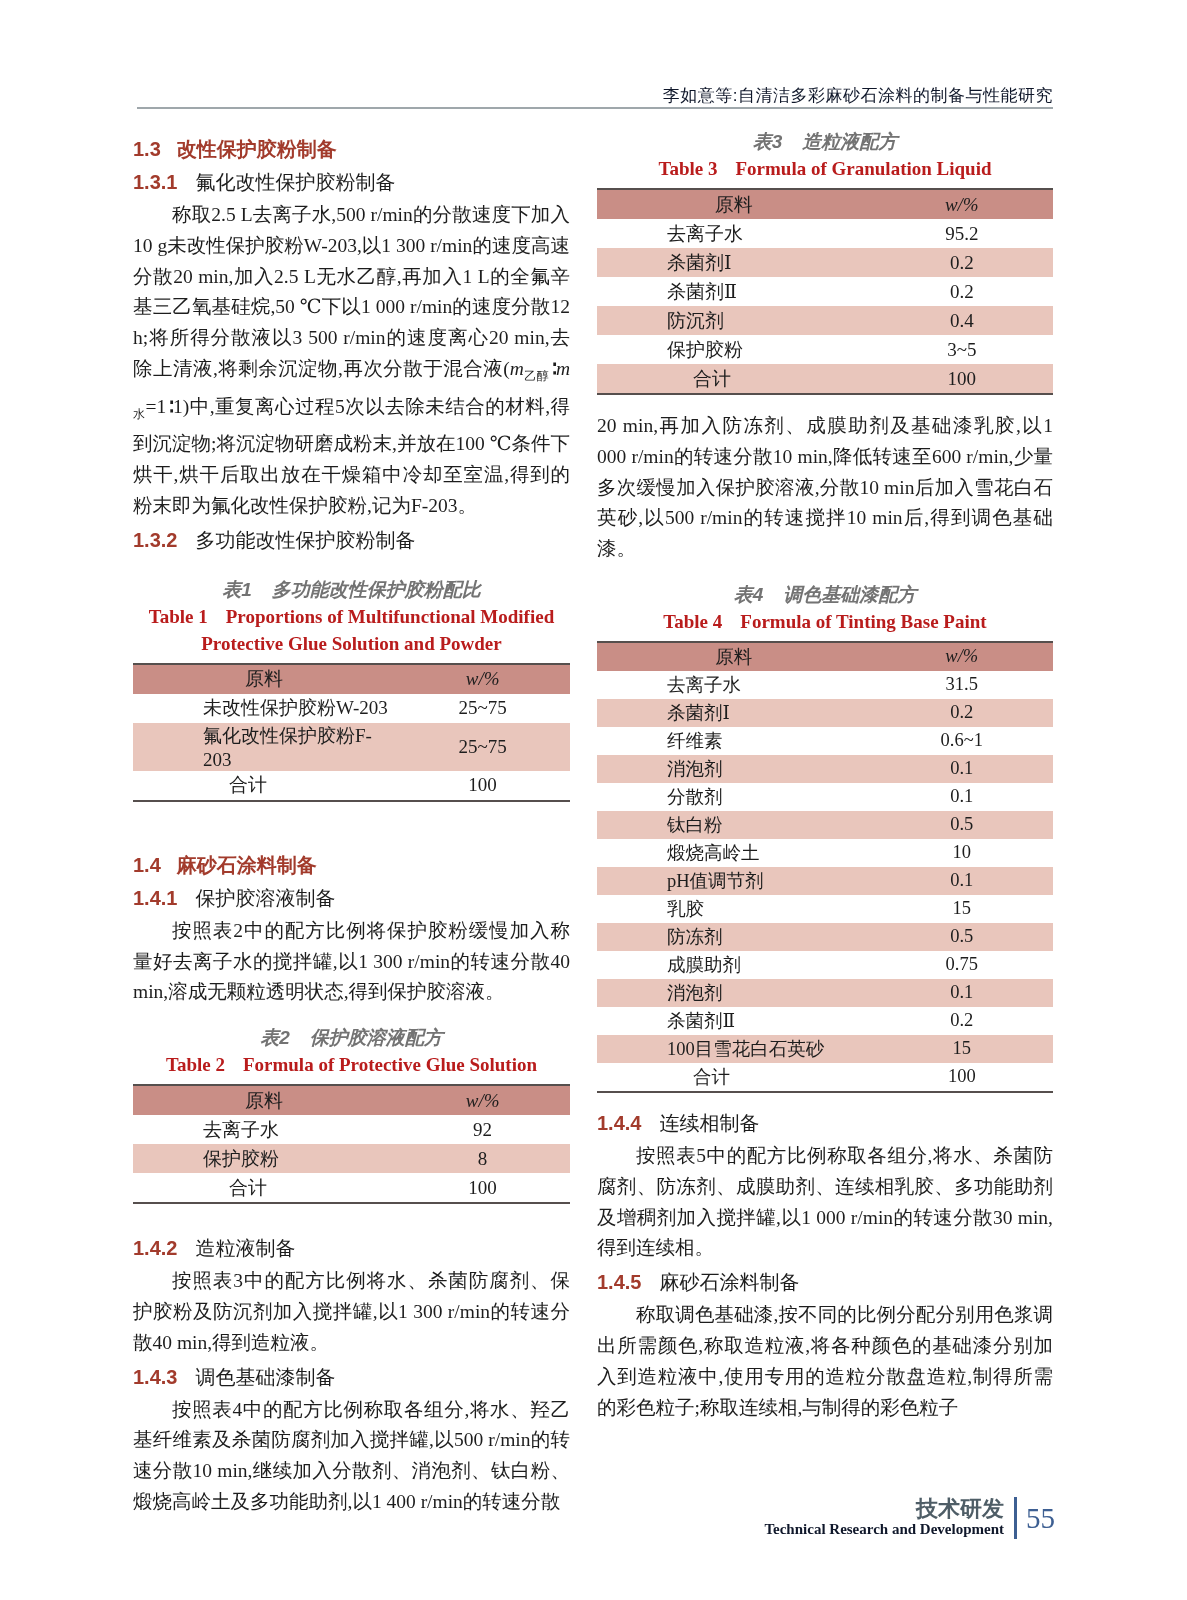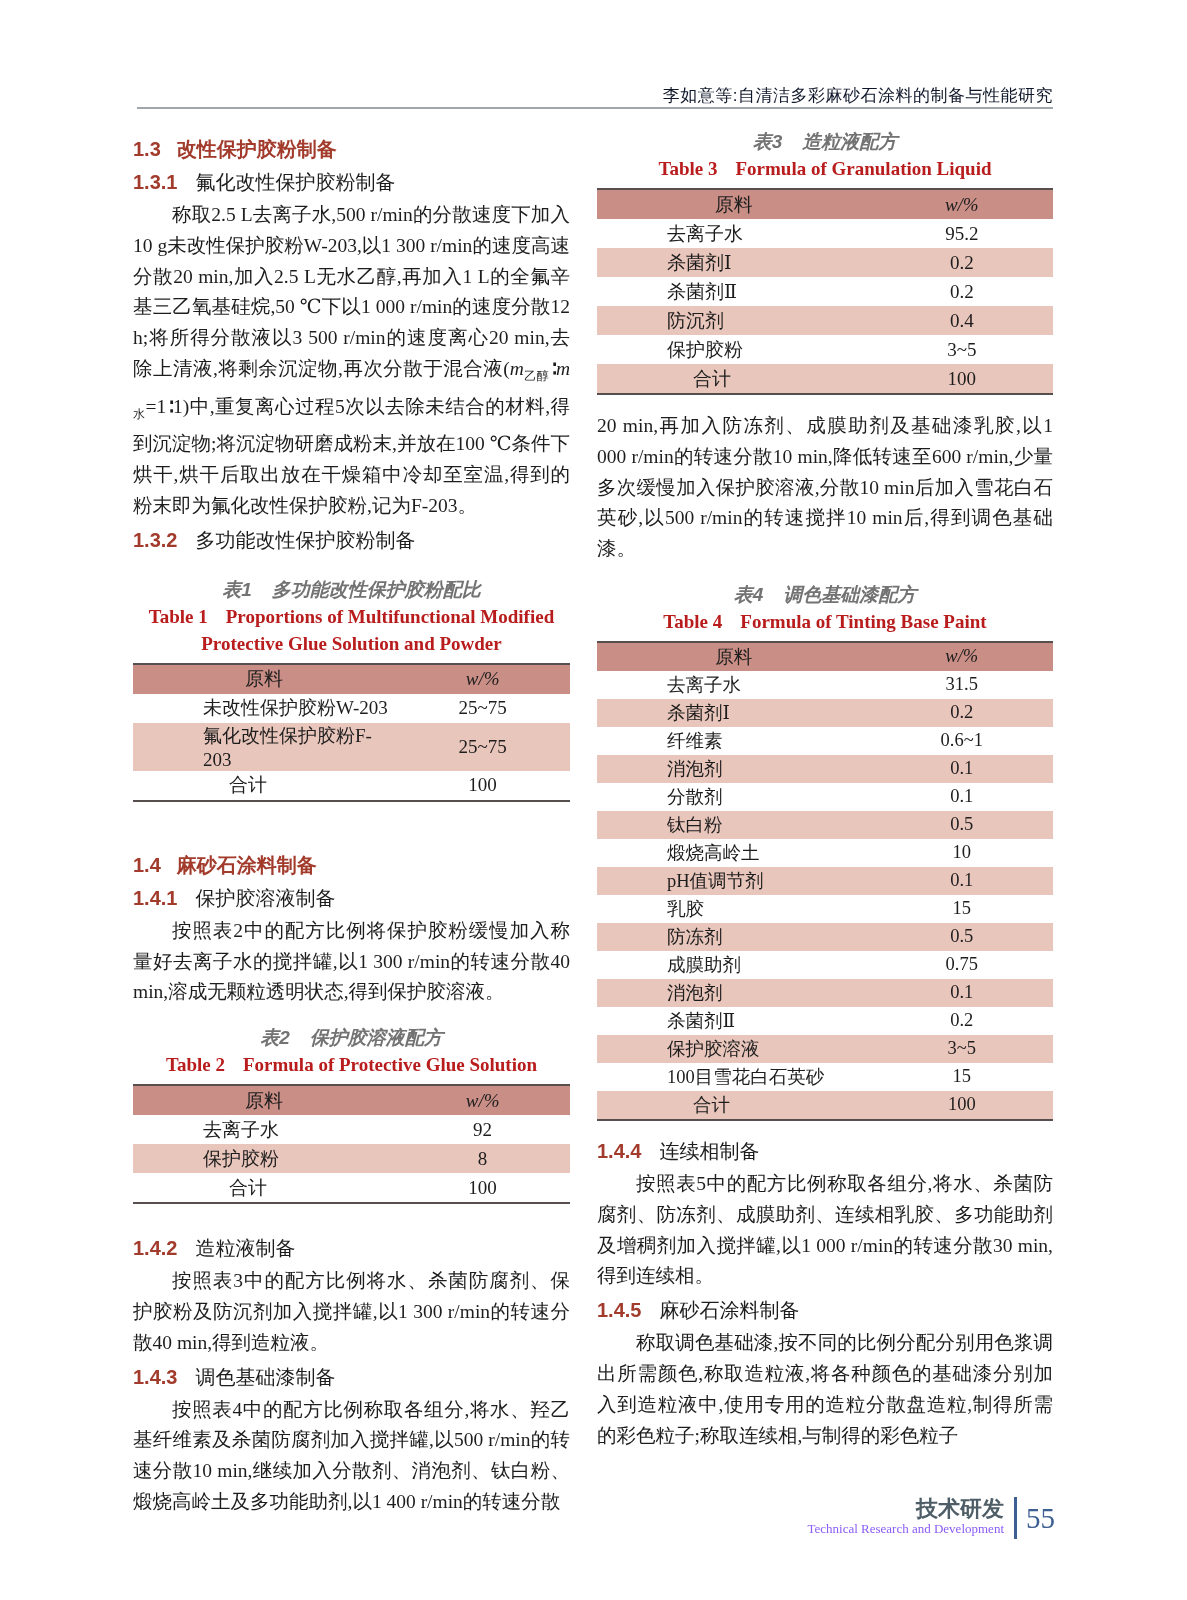--- a/index.html
+++ b/index.html
@@ -77,21 +77,21 @@
   .footer{
     position:absolute;top:1497px;right:132px;
     display:flex;align-items:flex-start;
   }
   .footer-labels{text-align:right;margin-right:10px;}
   .footer-cn{
     font-family:"Liberation Sans","DejaVu Sans",sans-serif;
     font-weight:bold;font-size:22px;line-height:24px;color:#4e5d66;
   }
   .footer-en{
-    font-weight:normal;font-size:13px;line-height:16px;color:#8b5cf6;
+    font-weight:bold;font-size:15px;line-height:16px;color:#0f172a;
   }
   .footer-sep{width:3px;height:42px;background:#3d5f92;margin-right:9px;}
   .footer-page{
     font-size:29px;line-height:30px;color:#3d5f92;padding-top:6px;
     font-family:"Liberation Serif",serif;
   }
   .spacer-lg{height:40px;}
   .spacer-md{height:26px;}
   .spacer-sm{height:14px;}
 </style>
@@ -319,24 +319,20 @@
         </tr>
         <tr>
           <td class="c1">消泡剂</td>
           <td class="c2">0.1</td>
         </tr>
         <tr>
           <td class="c1">杀菌剂Ⅱ</td>
           <td class="c2">0.2</td>
         </tr>
         <tr>
-          <td class="c1">保护胶溶液</td>
-          <td class="c2">3~5</td>
-        </tr>
-        <tr>
           <td class="c1">100目雪花白石英砂</td>
           <td class="c2">15</td>
         </tr>
         <tr>
           <td class="c1 total">合计</td>
           <td class="c2">100</td>
         </tr>
       </tbody>
     </table>
 

